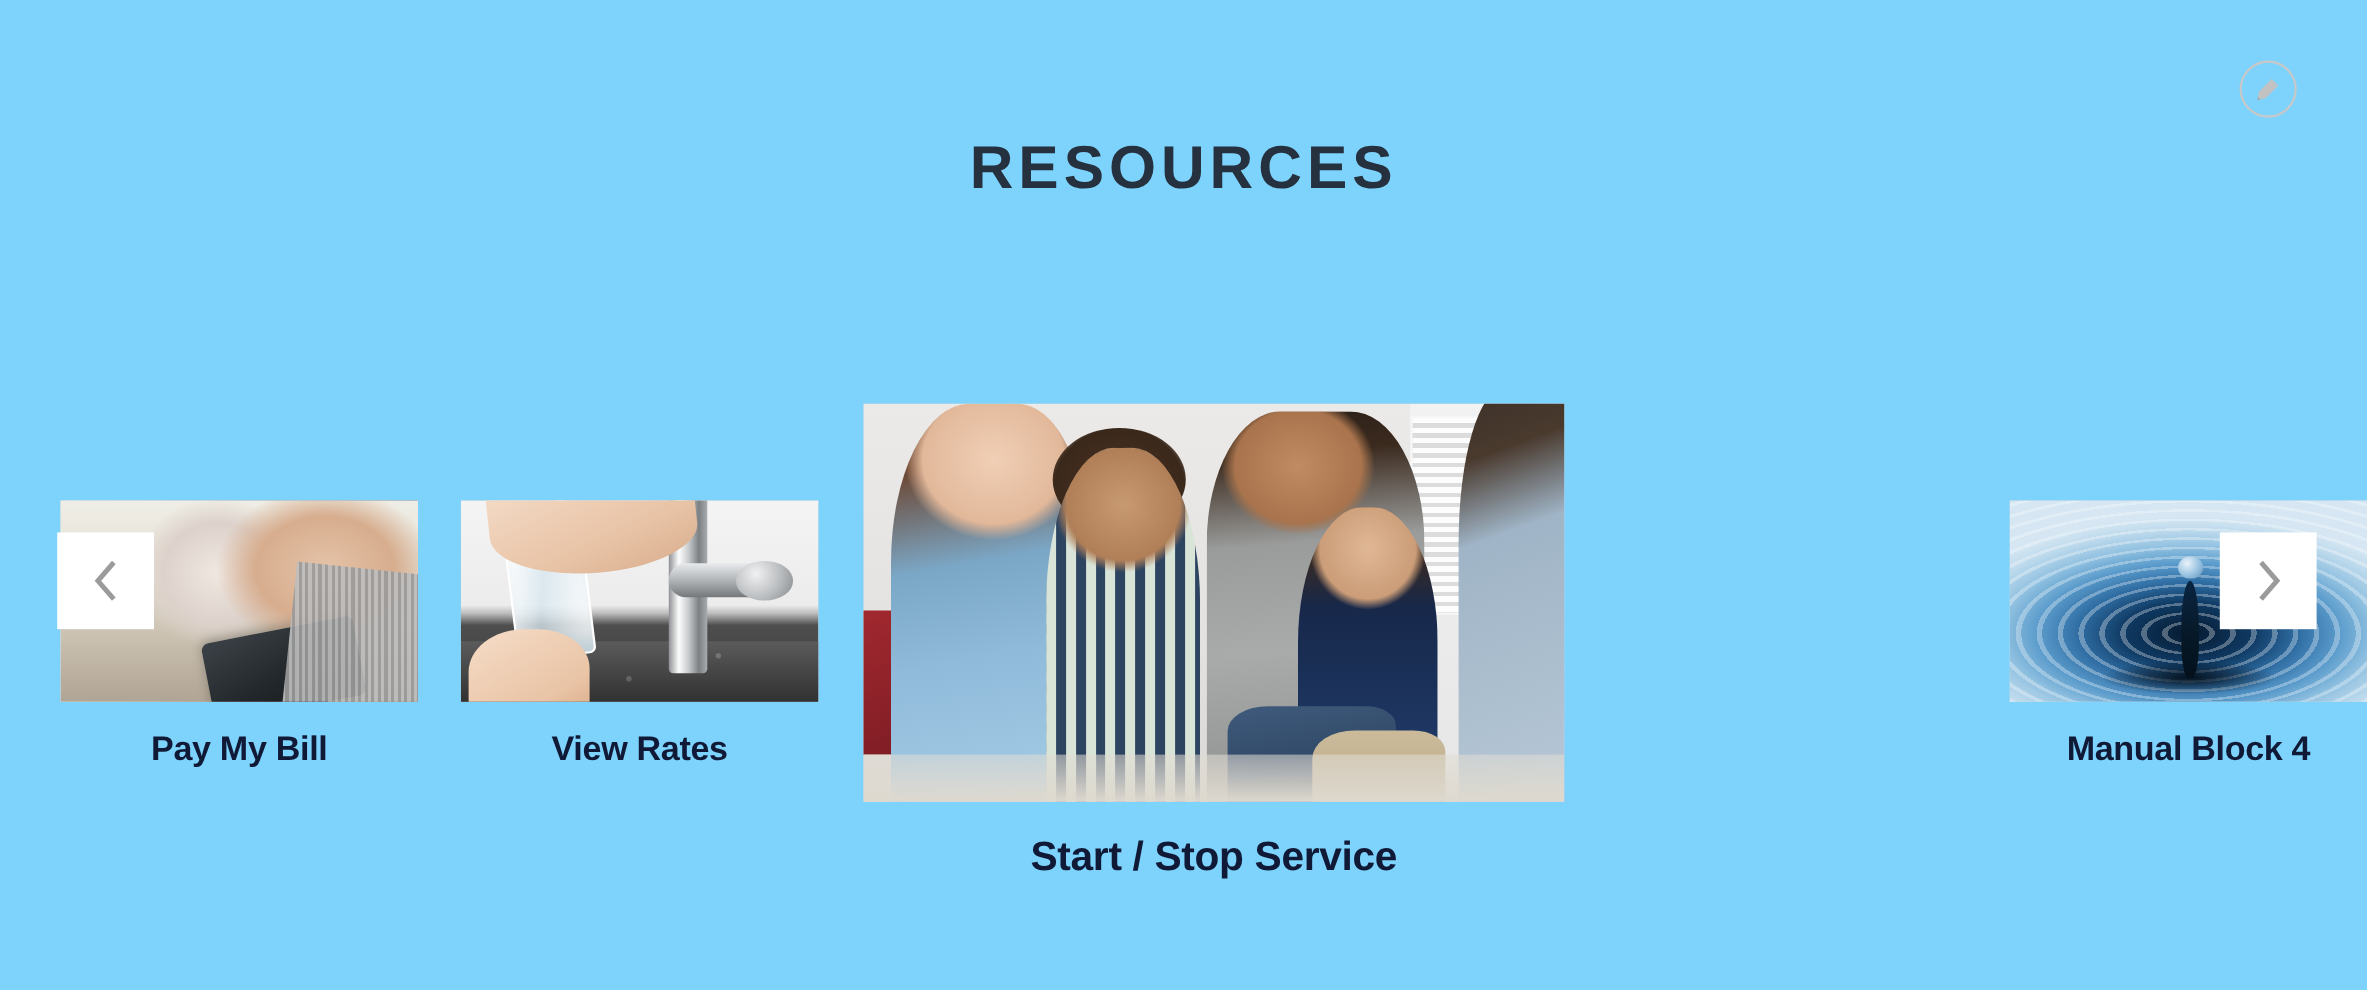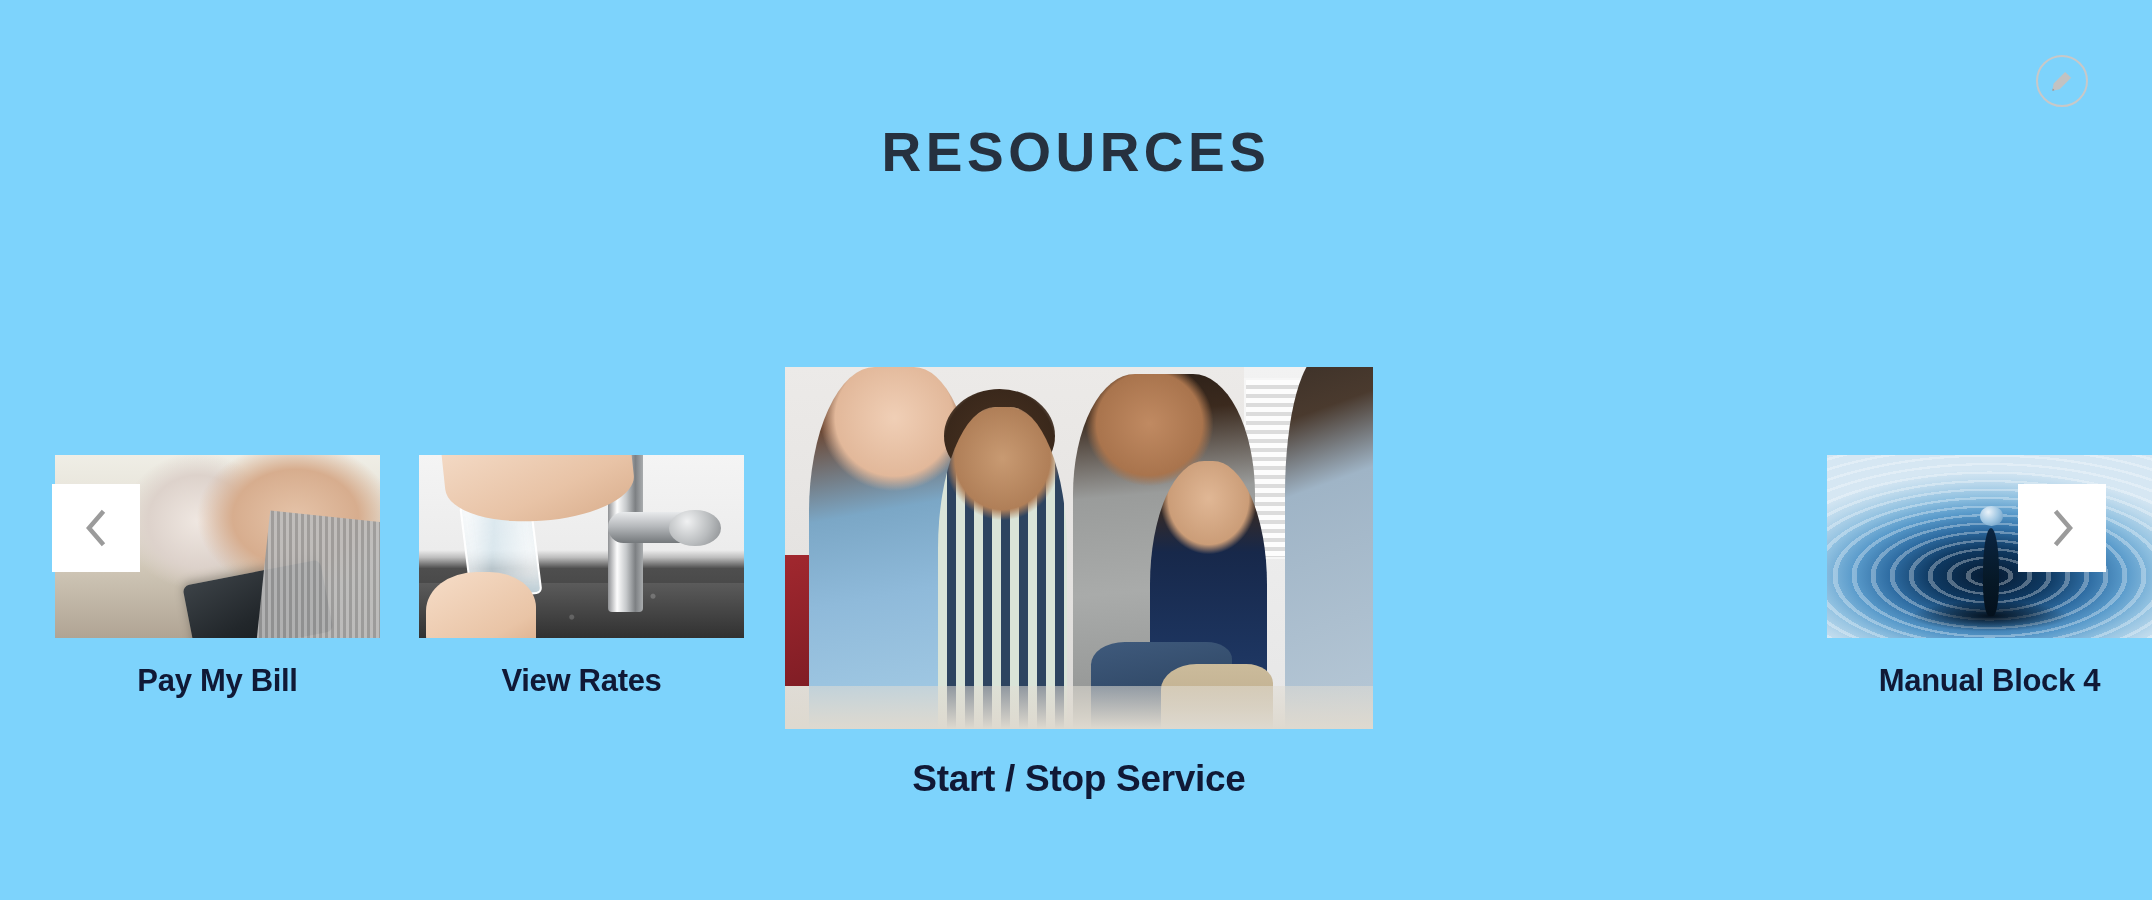--- a/index.html
+++ b/index.html
@@ -79,21 +79,21 @@
   .card.side .card-media { height: 183px; }
   .card.side .card-label {
     font-size: 31px;
     line-height: 1.25;
     margin-top: 24px;
     letter-spacing: -0.3px;
     white-space: nowrap;
   }
 
   
-  .card.center { width: 588px; }
+  .card.center { width: 637px; }
   .card.center .card-media { height: 362px; }
   .card.center .card-label {
     font-size: 37px;
     line-height: 1.25;
     margin-top: 27px;
     letter-spacing: -0.3px;
     white-space: nowrap;
   }
 
   

